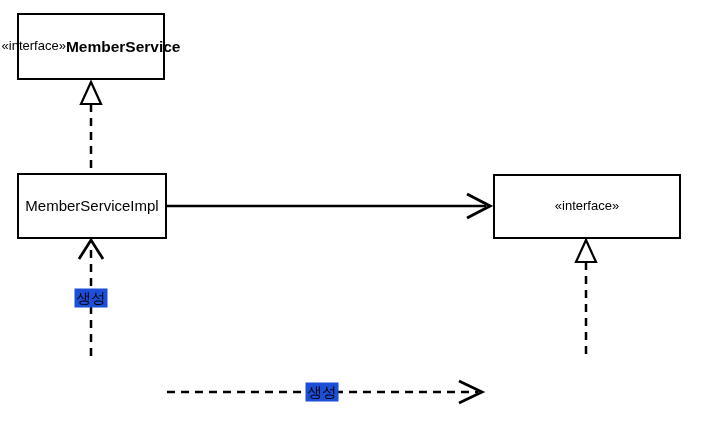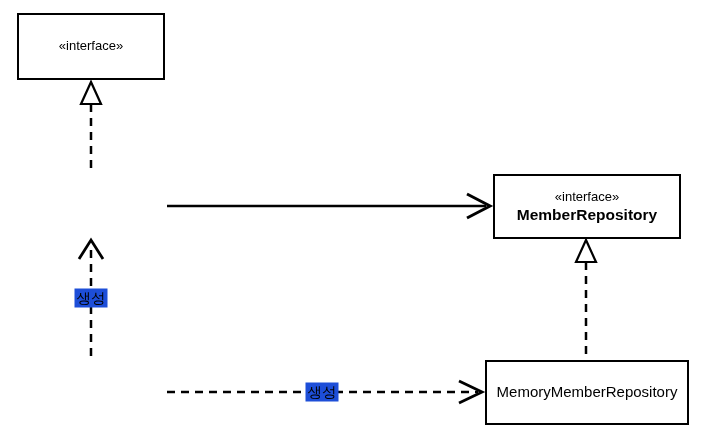--- a/index.html
+++ b/index.html
@@ -15,21 +15,21 @@
     font-family: "Liberation Sans", "DejaVu Sans", sans-serif;
     color: #000000;
     overflow: hidden;
   }
   .uml-box {
     position: absolute;
     box-sizing: border-box;
     border: 2px solid #000000;
     background: #ffffff;
     display: flex;
-    flex-direction: column;
+    flex-direction: row;
     align-items: center;
     justify-content: center;
     text-align: center;
     line-height: 1.25;
     z-index: 2;
   }
   .stereotype {
     font-size: 13px;
     font-weight: 400;
   }
@@ -100,30 +100,30 @@
 
     
     <g>
       <line x1="167" y1="392" x2="478" y2="392" stroke="#000" stroke-width="2.5" stroke-dasharray="8 6"></line>
       <polyline points="459,381 482,392 459,403" fill="none" stroke="#000" stroke-width="2.8"></polyline>
     </g>
   </svg>
 
   <div class="uml-box" id="box-member-service">
     <div class="stereotype">«interface»</div>
+    <div class="iface-name">MemberService</div>
+  </div>
+
+  <div class="uml-box" id="box-member-service-impl">
+    <div class="class-name">MemberServiceImpl</div>
+  </div>
+
+  <div class="uml-box" id="box-member-repository">
+    <div class="stereotype">«interface»</div>
   </div>
 
 
-  <div class="uml-box" id="box-member-repository">
-    <div class="stereotype">«interface»</div>
-    <div class="iface-name">MemberRepository</div>
-  </div>
-
-
-  <div class="uml-box" id="box-memory-member-repo">
-    <div class="class-name">MemoryMemberRepository</div>
-  </div>
 
   <span class="edge-label" id="label-create-impl">생성</span>
 
   <span class="edge-label" id="label-create-memory">생성</span>
 
 </div>
 
 </body></html>

